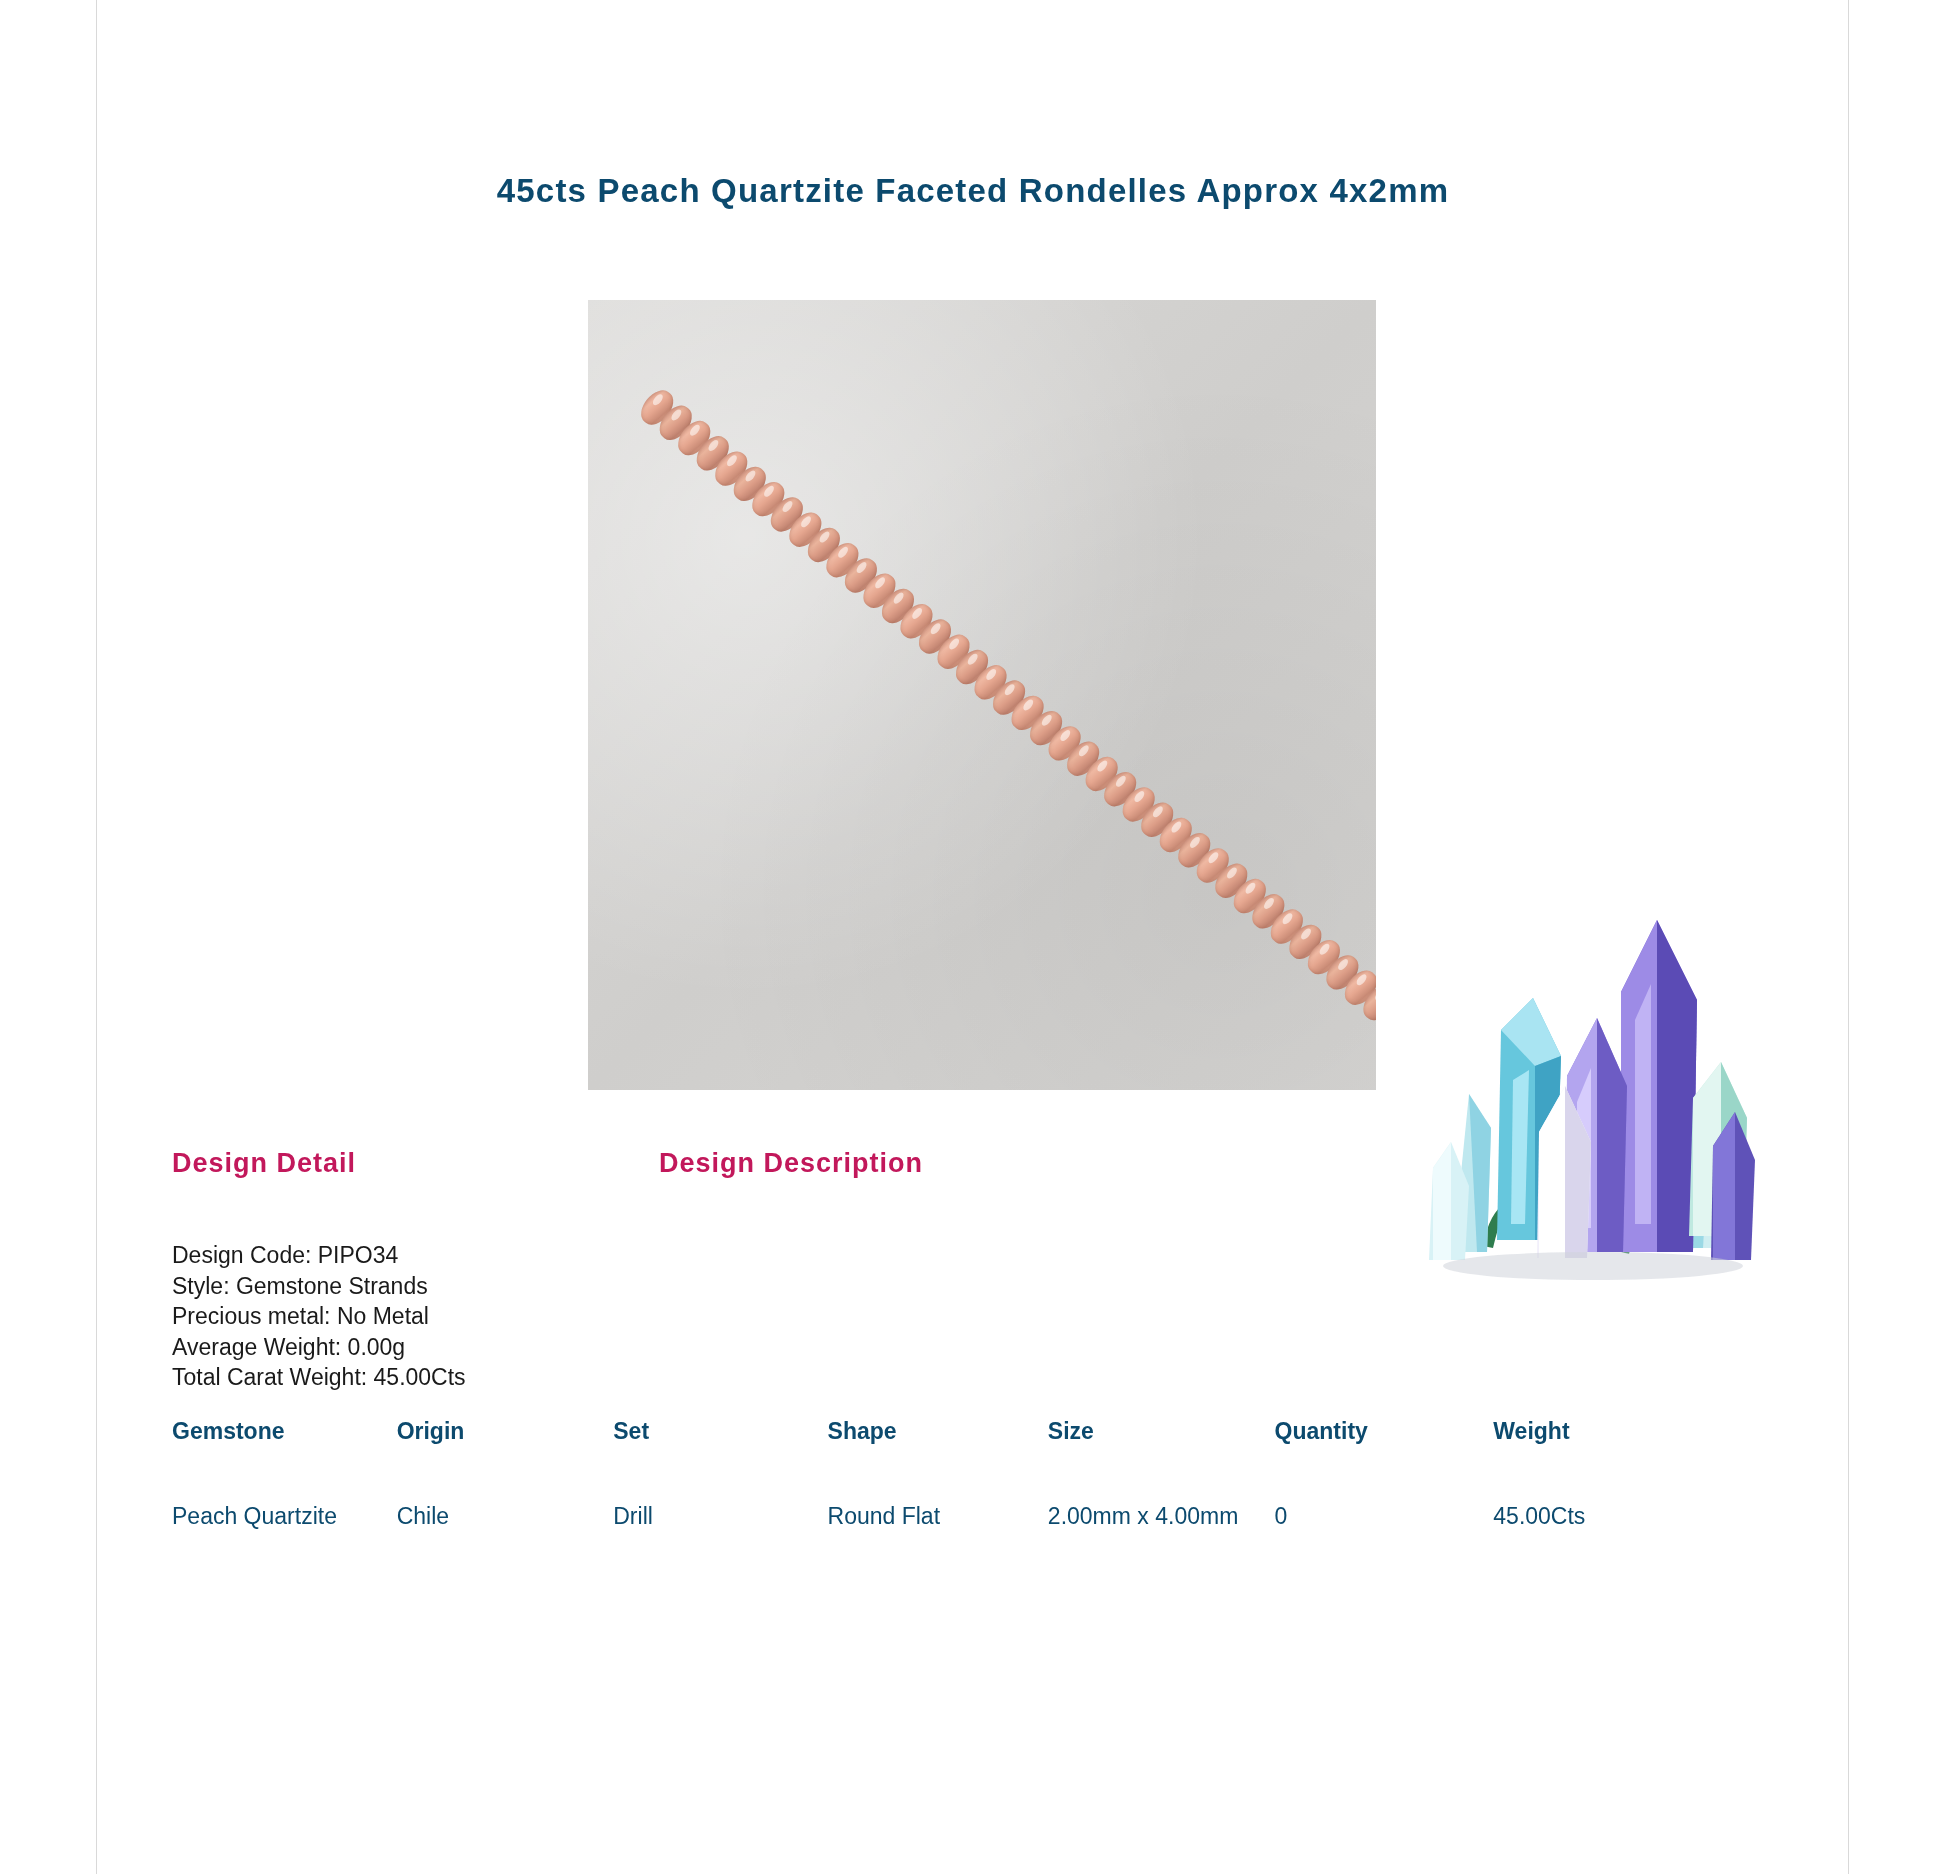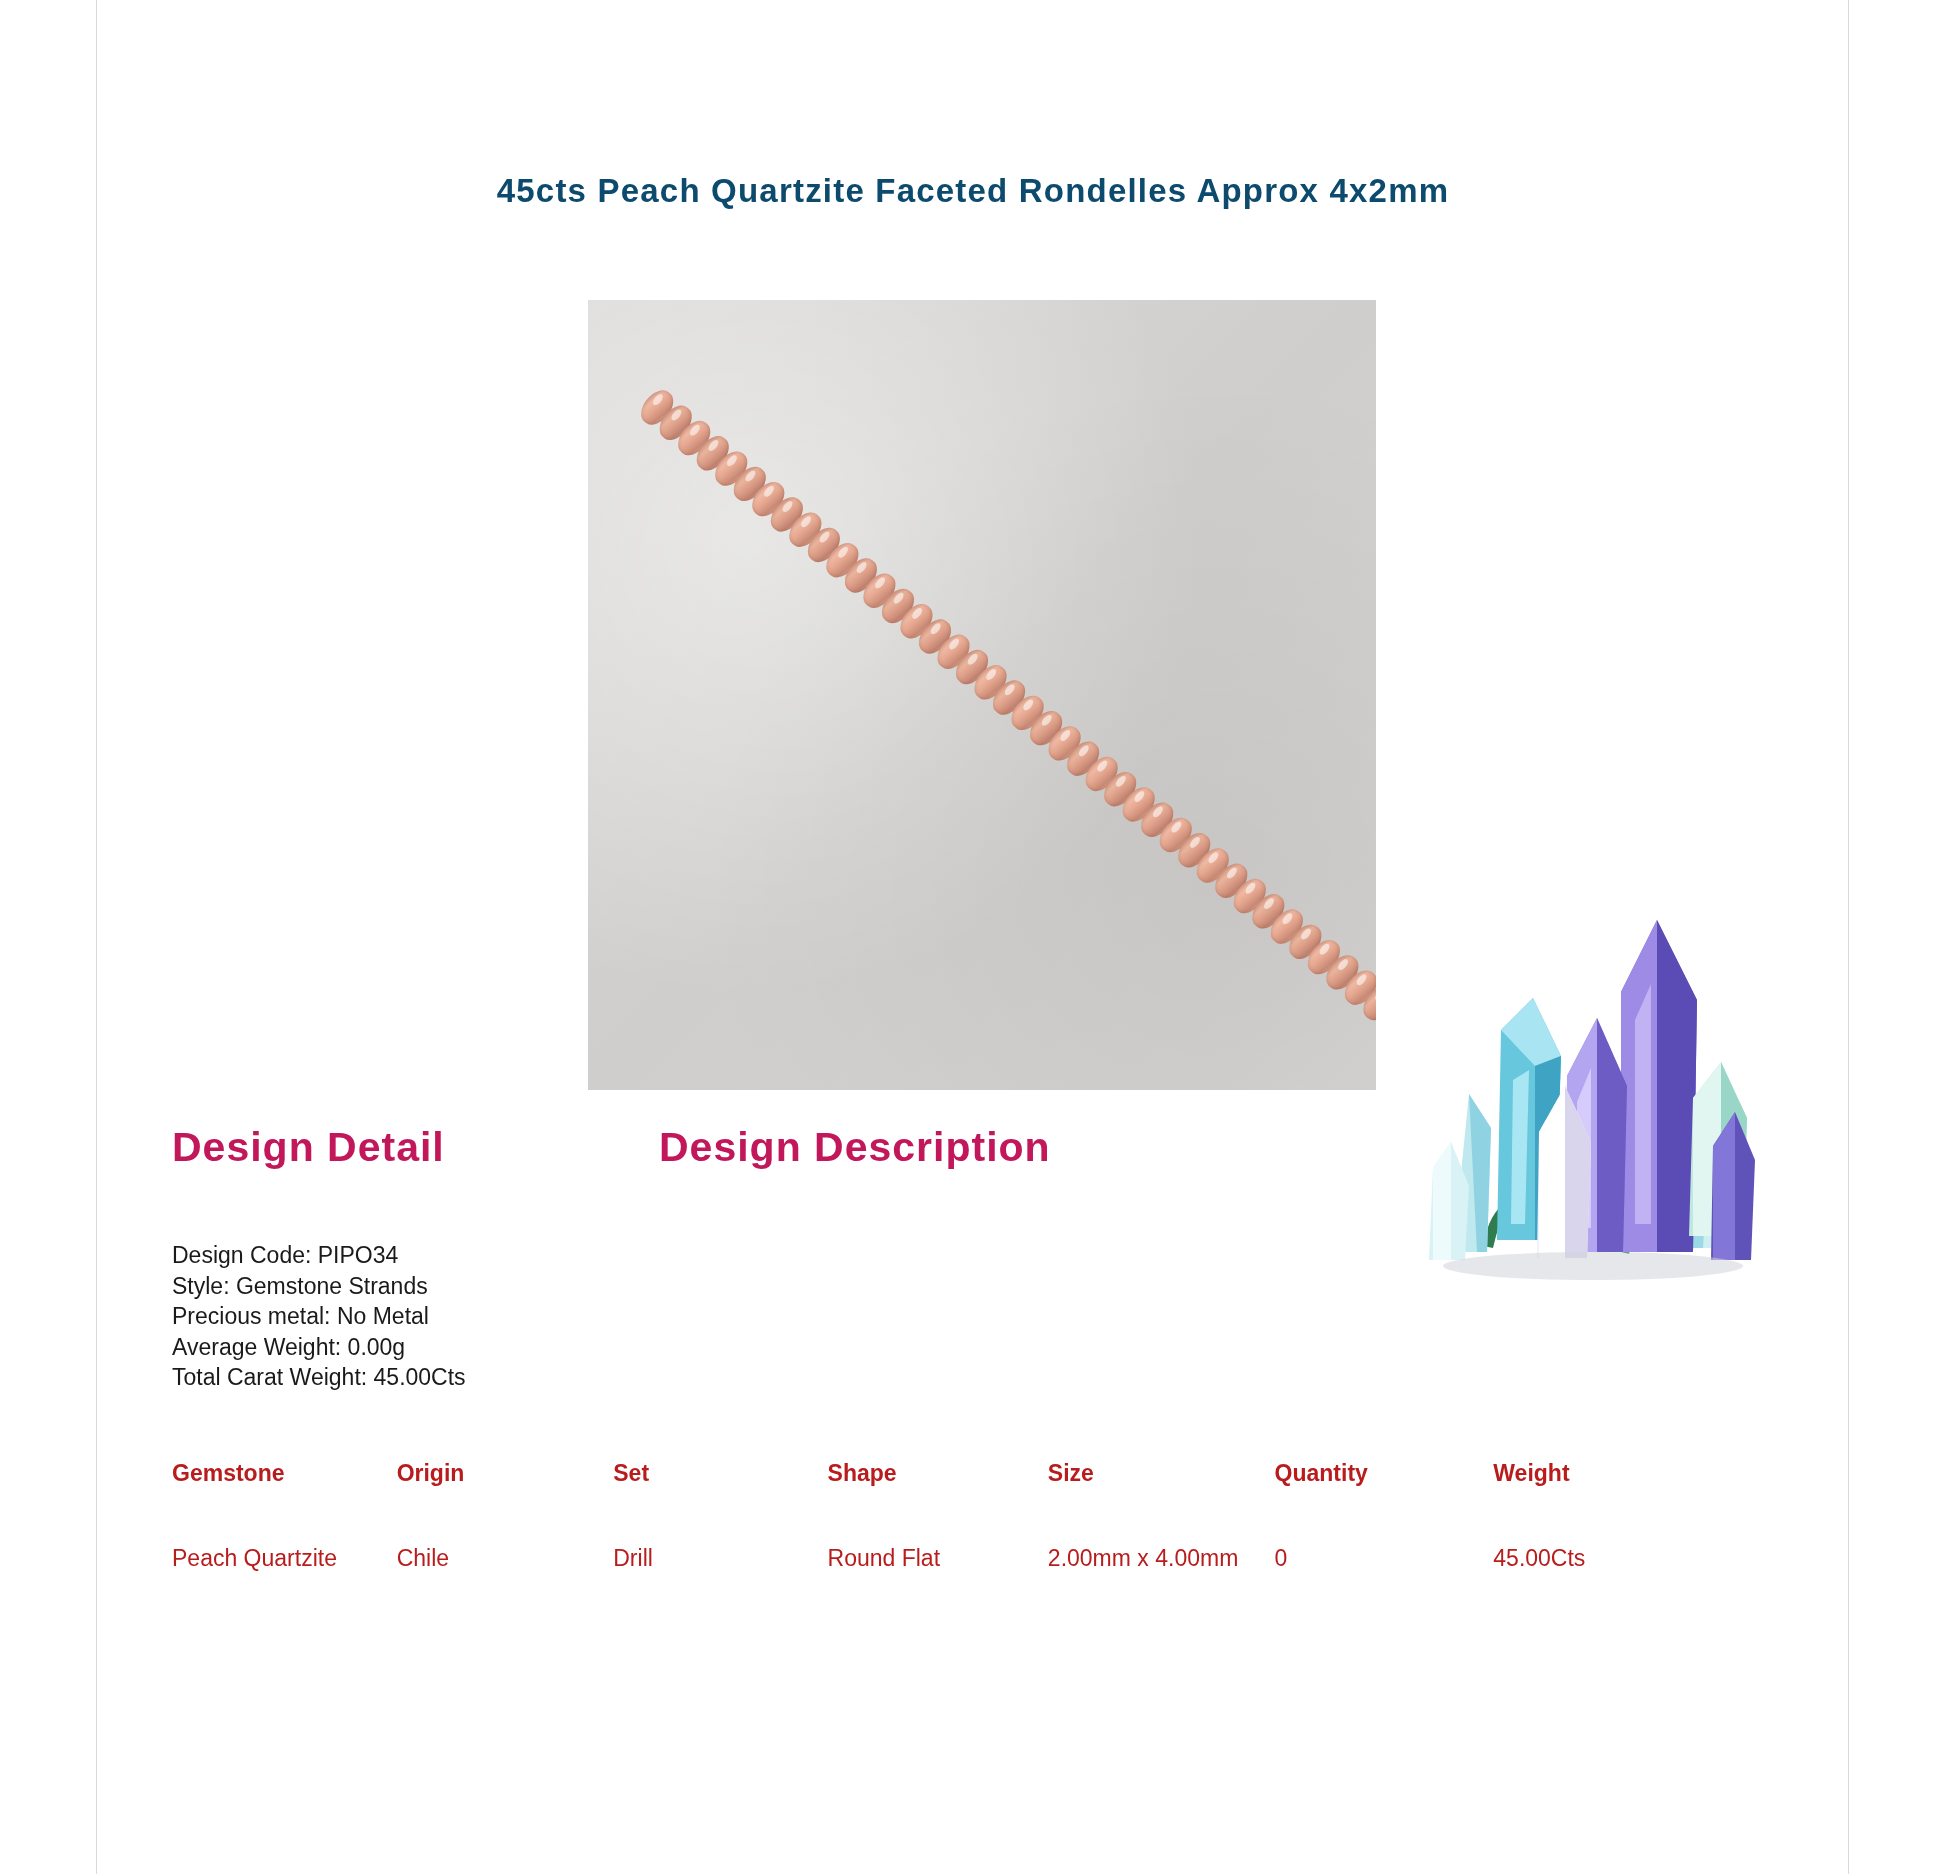--- a/index.html
+++ b/index.html
@@ -113,24 +113,25 @@
   .crystals {
     position: absolute;
     left: 1425px; top: 880px;
     width: 330px; height: 420px;
   }
 
   
   .sec-head {
     position: absolute;
     font-family: "Liberation Sans", sans-serif;
-    font-size: 41px;
+    font-size: 27px;
     font-weight: bold;
     letter-spacing: 1px;
     color: #c2185b;
+    margin-top: 24px;
   }
   #design-detail-head { left: 172px; top: 1124px; }
   #design-desc-head  { left: 659px; top: 1124px; }
 
   .detail-list {
     position: absolute;
     left: 172px; top: 1196px;
     width: 560px;
     font-size: 23px;
     line-height: 30.5px;
@@ -144,25 +145,25 @@
     left: 659px; top: 1196px;
     width: 640px;
     font-size: 23px;
     line-height: 30.5px;
     color: #1a1a1a;
   }
 
   
   .gem-table {
     position: absolute;
-    left: 172px; top: 1460px;
+    left: 172px; top: 1418px;
     width: 1540px;
     border-collapse: collapse;
     font-size: 23px;
-    color: #b91c1c;
+    color: #0c4a6e;
   }
   .gem-table th {
     text-align: left;
     font-weight: bold;
     padding: 0 0 58px 0;
     font-size: 23px;
     white-space: nowrap;
   }
   .gem-table td {
     text-align: left;

